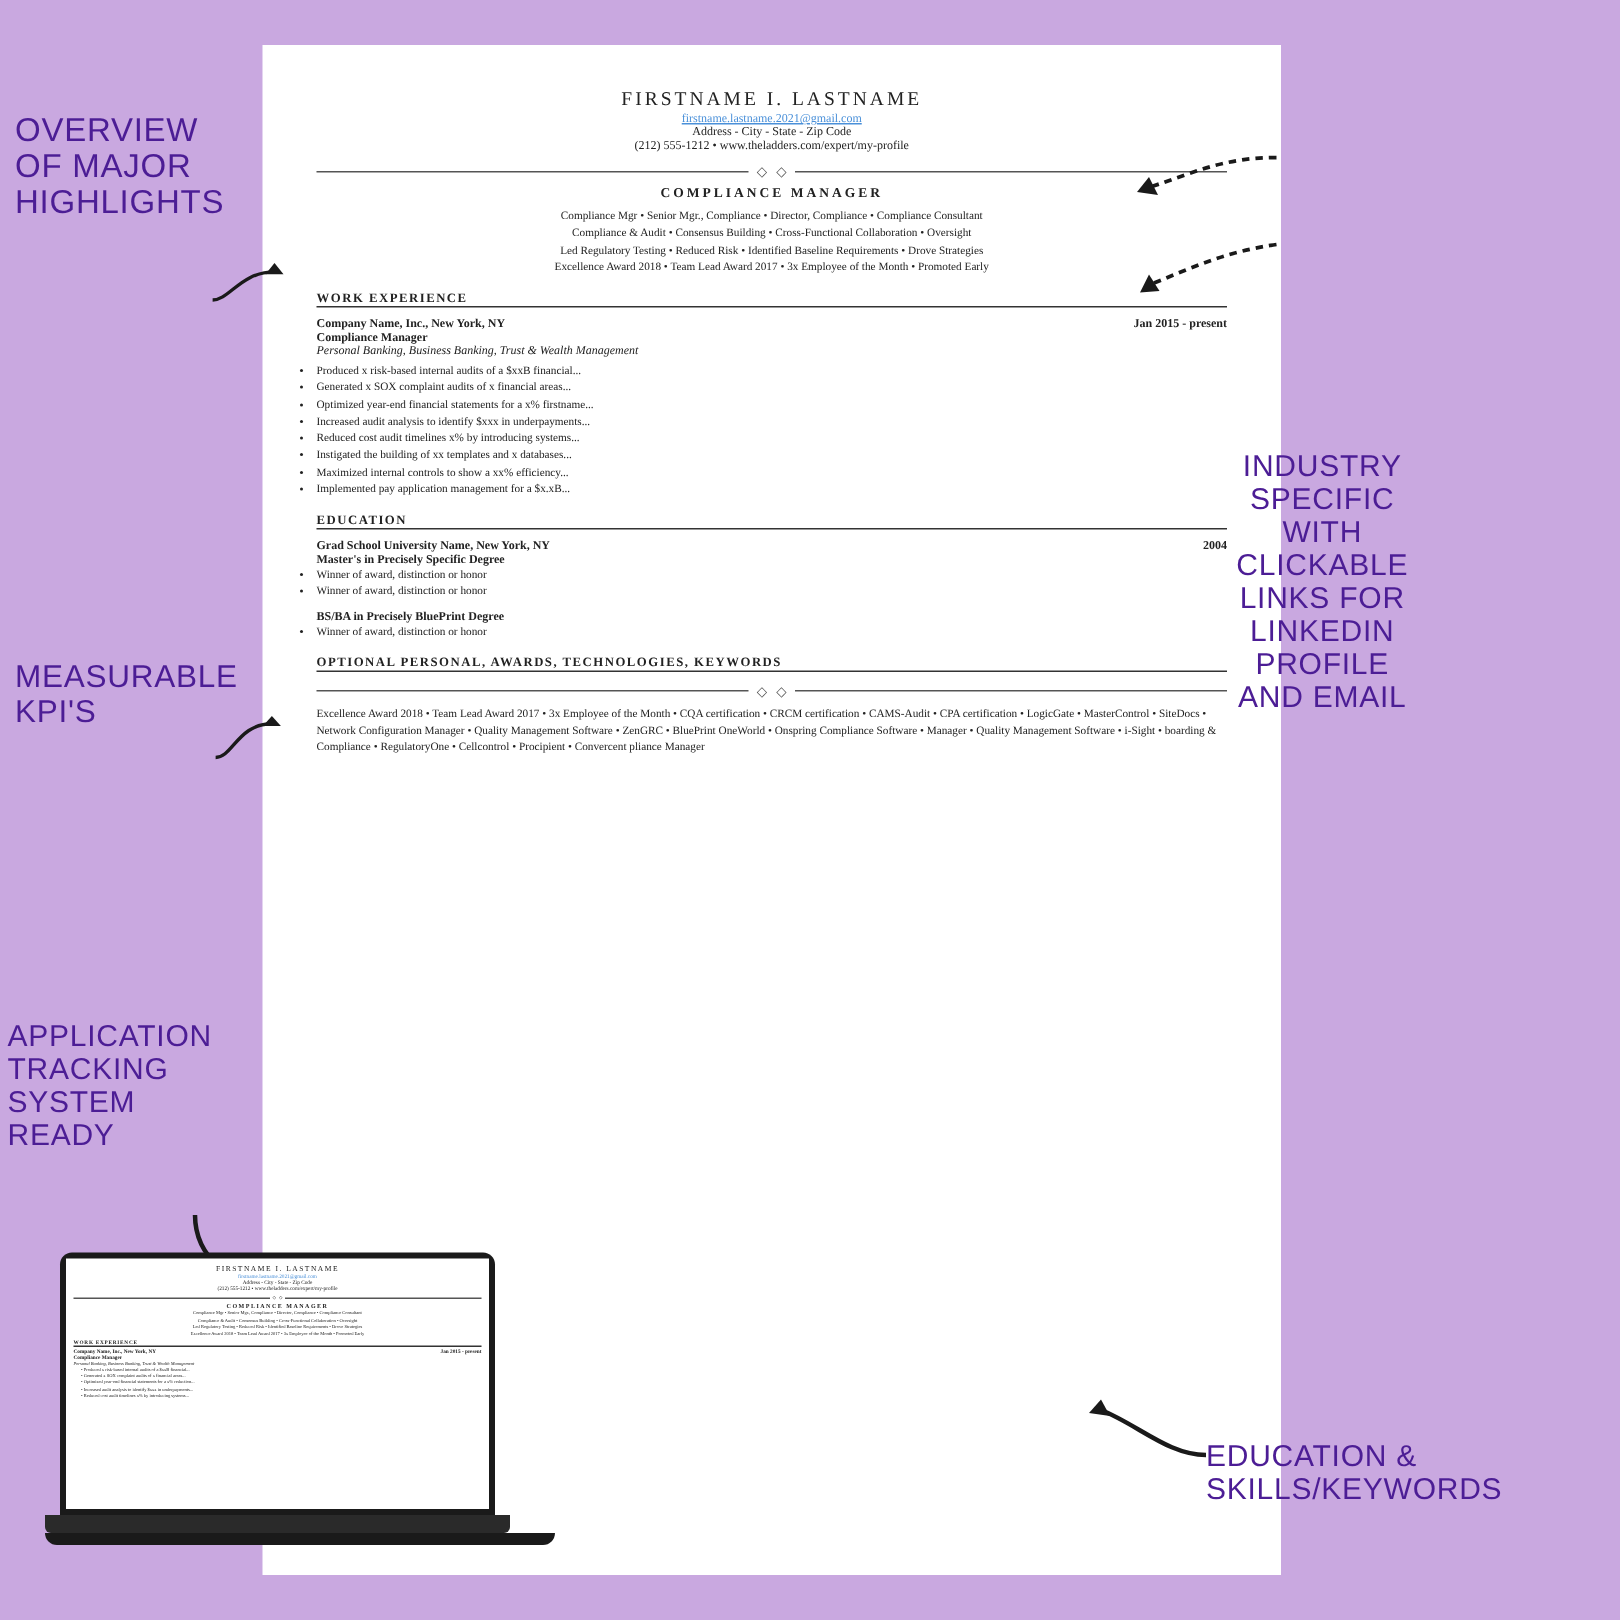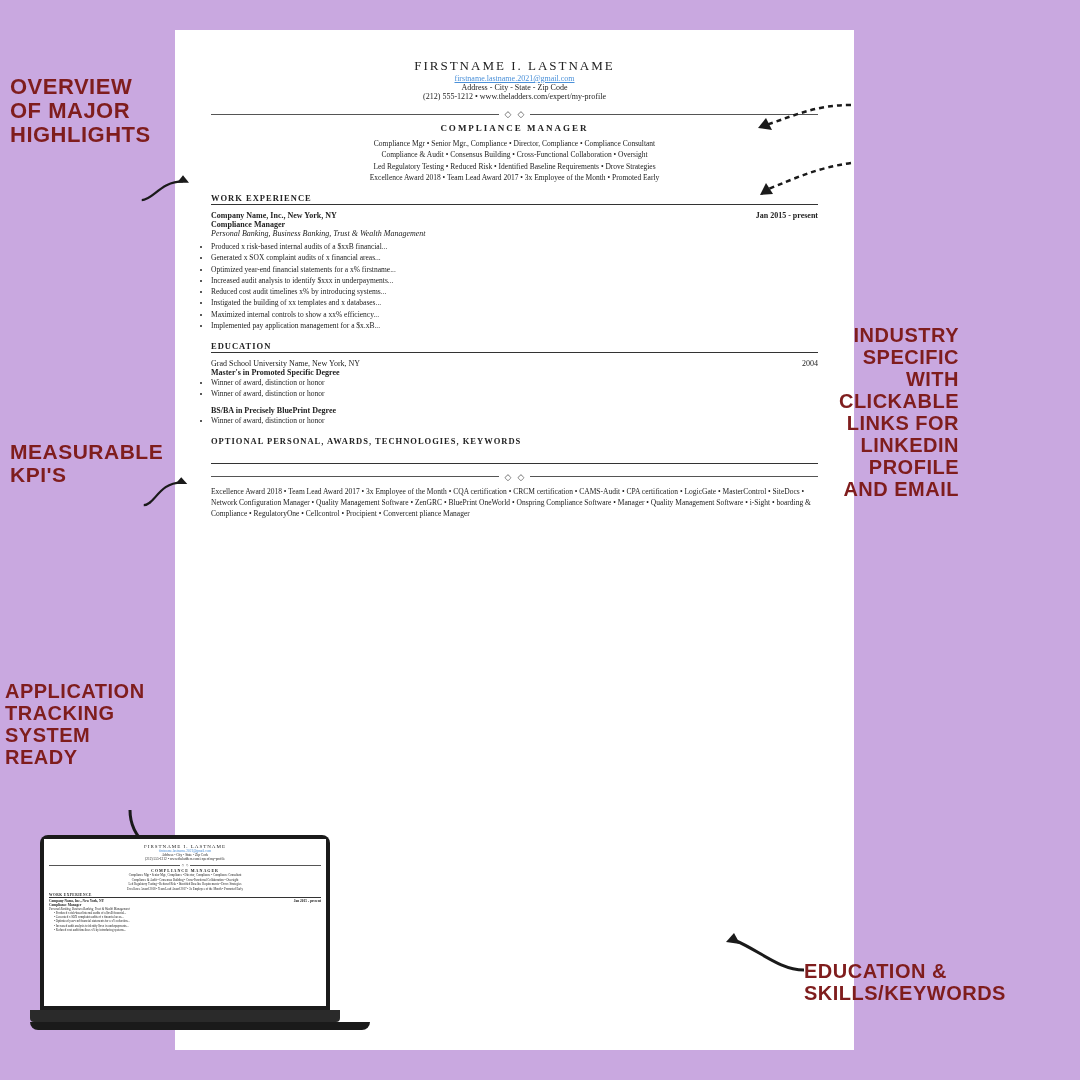--- a/index.html
+++ b/index.html
@@ -112,40 +112,40 @@
     }
     .bullet-list {
       list-style: disc;
       font-size: 7.5px;
       line-height: 1.5;
     }
 
     .edu-header {
       display: flex;
       justify-content: space-between;
-      font-weight: normal;
+      font-weight: bold;
       font-size: 8px;
     }
     .edu-degree {
       font-weight: bold;
       font-size: 8px;
     }
 
     .optional-section {
       font-size: 7.5px;
       line-height: 1.5;
       margin-top: 4px;
     }
 
     
     .annotation {
       position: absolute;
       font-family: 'Arial Black', 'Arial', sans-serif;
-      font-weight: 700;
-      color: #7f1d1d;
+      font-weight: 400;
+      color: #4c1d95;
       text-transform: uppercase;
       letter-spacing: 0.5px;
       line-height: 1.1;
     }
 
     .annotation-overview {
       left: 10px;
       top: 75px;
       font-size: 22px;
       width: 155px;
@@ -160,22 +160,21 @@
       left: 5px;
       top: 680px;
       font-size: 20px;
       width: 150px;
     }
     .annotation-industry {
       right: 5px;
       top: 300px;
       font-size: 20px;
       width: 155px;
-      text-align: right;
-      margin-top: 24px;
+      text-align: center;
     }
     .annotation-education {
       right: 5px;
       top: 960px;
       font-size: 20px;
       width: 155px;
       text-align: left;
     }
 
     
@@ -299,34 +298,34 @@
       <li>Maximized internal controls to show a xx% efficiency...</li>
       <li>Implemented pay application management for a $x.xB...</li>
     </ul>
 
     <div class="section-header">EDUCATION</div>
 
     <div class="edu-header">
       <span>Grad School University Name, New York, NY</span>
       <span>2004</span>
     </div>
-    <div class="edu-degree">Master's in Promoted Specific Degree</div>
+    <div class="edu-degree">Master's in Precisely Specific Degree</div>
     <ul class="bullet-list">
       <li>Winner of award, distinction or honor</li>
       <li>Winner of award, distinction or honor</li>
     </ul>
 
     <div style="margin-top:6px;">
       <div class="edu-degree">BS/BA in Precisely BluePrint Degree</div>
       <ul class="bullet-list">
         <li>Winner of award, distinction or honor</li>
       </ul>
     </div>
 
-    <div style="font-size:8.5px;font-weight:bold;letter-spacing:1px;border-bottom:1px solid #333;padding-bottom:17px;margin-top:10px;margin-bottom:4px;">OPTIONAL PERSONAL, AWARDS, TECHNOLOGIES, KEYWORDS</div>
+    <div style="font-size:8.5px;font-weight:bold;letter-spacing:1px;border-bottom:1px solid #333;padding-bottom:1px;margin-top:10px;margin-bottom:4px;">OPTIONAL PERSONAL, AWARDS, TECHNOLOGIES, KEYWORDS</div>
 
     <div class="diamond-line">
       <span class="diamond-shape">◇</span>
       <span class="diamond-shape">◇</span>
     </div>
 
     <div class="optional-section">Excellence Award 2018 • Team Lead Award 2017 • 3x Employee of the Month • CQA certification • CRCM certification • CAMS-Audit • CPA certification • LogicGate • MasterControl • SiteDocs • Network Configuration Manager • Quality Management Software • ZenGRC • BluePrint OneWorld • Onspring Compliance Software • Manager • Quality Management Software • i-Sight • boarding &amp; Compliance • RegulatoryOne • Cellcontrol • Procipient • Convercent pliance Manager</div>
   </div>
 
   <div class="annotation annotation-overview">

